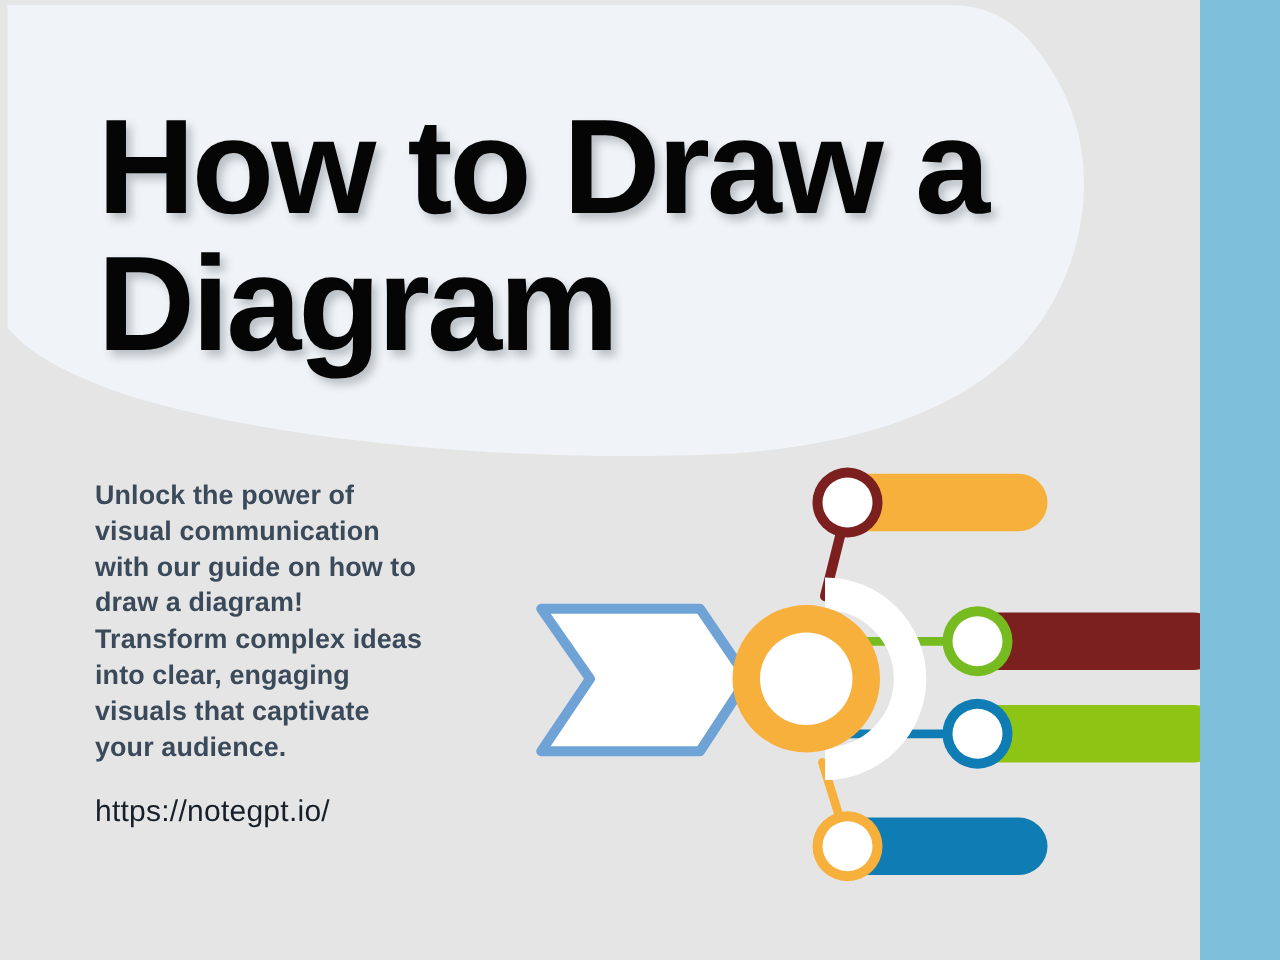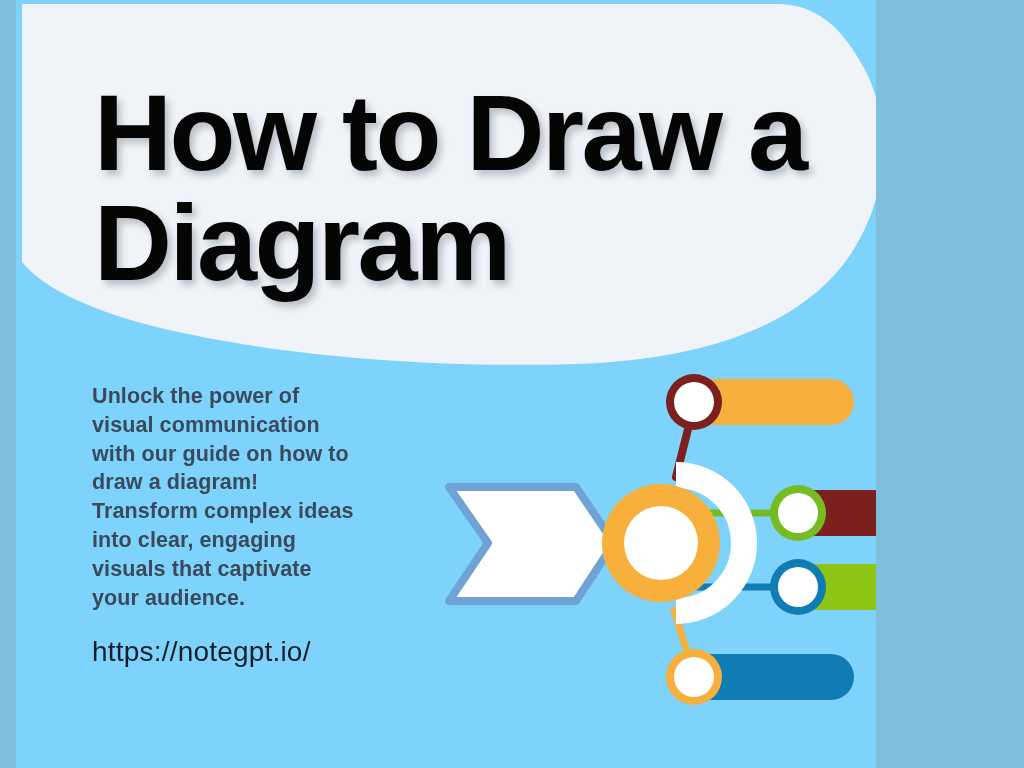--- a/index.html
+++ b/index.html
@@ -13,23 +13,23 @@
 
   body {
     font-family:"Liberation Sans", sans-serif;
     background:#7ec0db;
     position:relative;
   }
 
   
   #poster {
     position:absolute;
-    left:16px; top:0;
-    width:860px; height:768px;
-    background:#7dd3fc;
+    left:0; top:0;
+    width:960px; height:768px;
+    background:#e5e5e5;
     overflow:hidden;
   }
 
   
   #blob-layer {
     position:absolute;
     left:0; top:0;
     width:1024px; height:768px;
     pointer-events:none;
   }
@@ -60,21 +60,21 @@
   #body-copy {
     font-size:21.5px;
     line-height:1.34;
     color:#3b4a5a;
     letter-spacing:0.1px;
     font-weight:bold;
   }
 
   #site-url {
     margin-top:24px;
-    font-size:28px;
+    font-size:24px;
     color:#17202a;
     letter-spacing:0.2px;
   }
 
   
   #diagram {
     position:absolute;
     left:420px;
     top:365px;
     width:570px;

